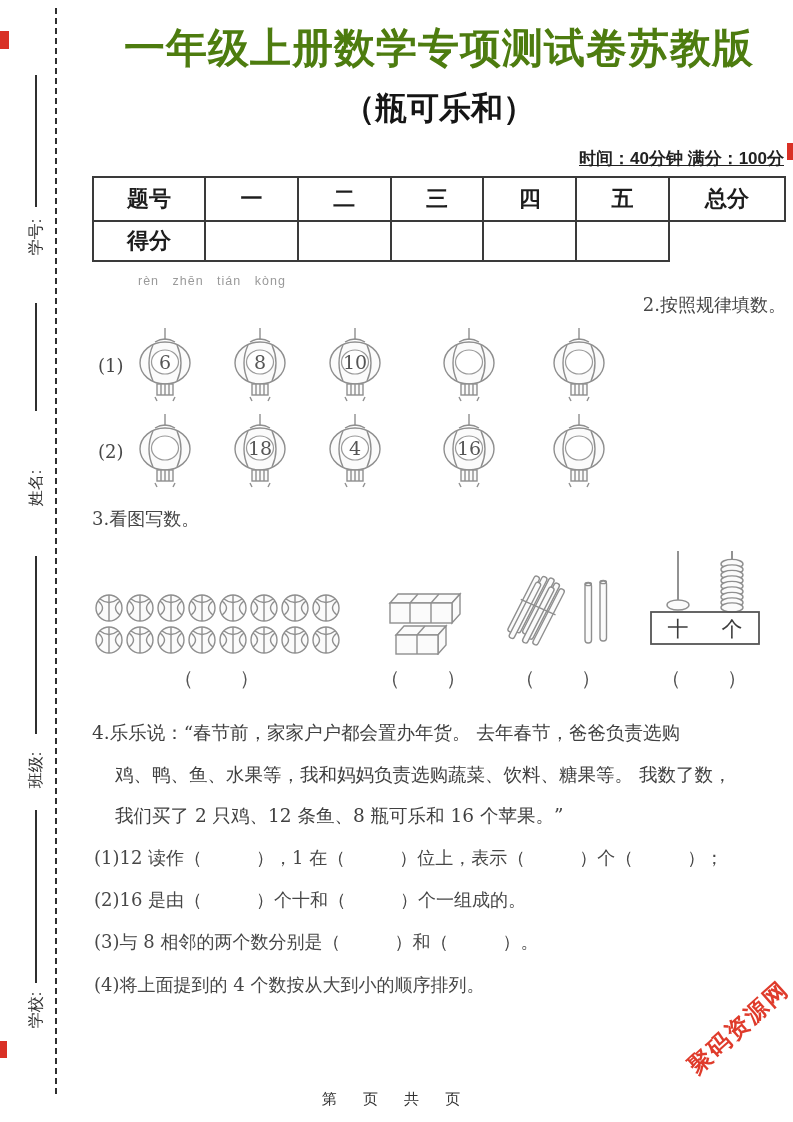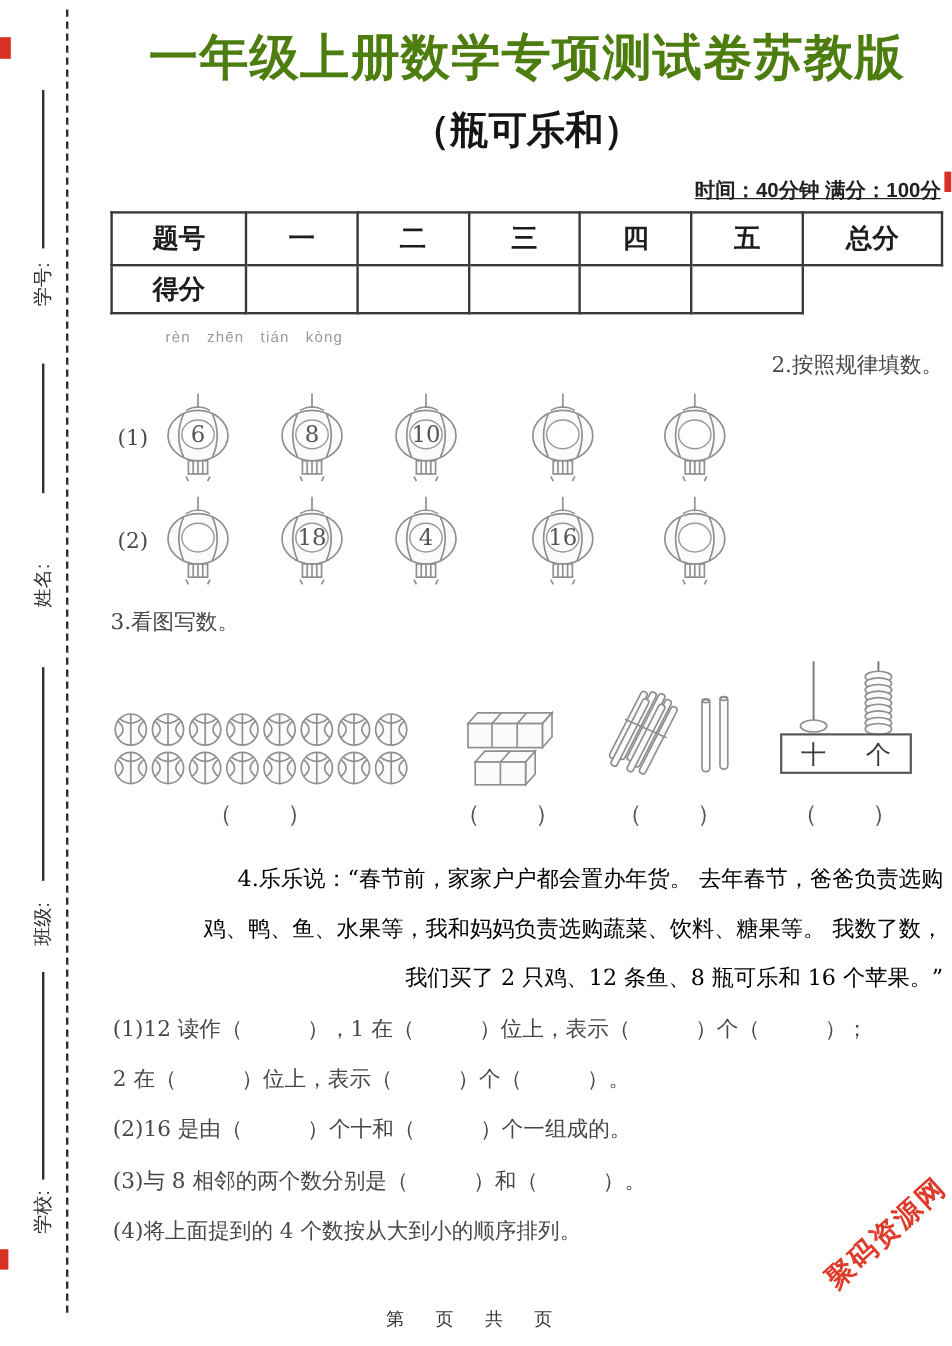--- a/index.html
+++ b/index.html
@@ -60,21 +60,21 @@
   .q3stem{margin-top:14px;}
   .figures{display:flex;justify-content:space-between;align-items:flex-end;
            margin:16px 2px 0 2px;padding-right:20px;}
   .fig-group{display:flex;flex-direction:column;align-items:center;}
   .balls{display:flex;flex-direction:column;gap:2px;}
   .ball-row{display:flex;gap:1px;}
   .ball{width:30px;height:30px;}
   .fig-paren{margin-top:10px;font-size:20px;color:#555;letter-spacing:2px;}
 
   .q4{margin-top:20px;}
-  .q4 .ln{font-size:18.5px;color:#000000;line-height:2.25;text-align:right;}
+  .q4 .ln{font-size:18.5px;color:#404040;line-height:2.25;}
   .q4 .cont{padding-left:23px;}
   .sub{font-size:18px;color:#474747;line-height:2.35;margin-left:2px;}
 
   .footer{position:absolute;left:0;top:1090px;width:793px;text-align:center;
           font-family:"Liberation Sans",sans-serif;font-size:15px;color:#333;letter-spacing:11px;}
   .watermark{position:absolute;left:676px;top:1012px;transform:rotate(-42deg);
              color:#dd2b1a;font-family:"Liberation Sans",sans-serif;font-weight:900;
              font-size:23px;letter-spacing:2px;white-space:nowrap;opacity:.92;}
   svg .sk{stroke:#8f8f8f;fill:none;stroke-width:1.4;}
   svg .fl{stroke:#8f8f8f;fill:#fbfbfb;stroke-width:1.4;}
@@ -355,21 +355,20 @@
         </svg>
         <div class="fig-paren">（　　）</div>
       </div>
     </div>
 
     <div class="q4">
       <div class="ln">4.乐乐说：“春节前，家家户户都会置办年货。 去年春节，爸爸负责选购</div>
       <div class="ln cont">鸡、鸭、鱼、水果等，我和妈妈负责选购蔬菜、饮料、糖果等。 我数了数，</div>
       <div class="ln cont">我们买了 2 只鸡、12 条鱼、8 瓶可乐和 16 个苹果。”</div>
       <div class="sub">(1)12 读作（　　　），1 在（　　　）位上，表示（　　　）个（　　　）；</div>
-      <div class="sub">2 在（　　　）位上，表示（　　　）个（　　　）。</div>
       <div class="sub">(2)16 是由（　　　）个十和（　　　）个一组成的。</div>
       <div class="sub">(3)与 8 相邻的两个数分别是（　　　）和（　　　）。</div>
       <div class="sub">(4)将上面提到的 4 个数按从大到小的顺序排列。</div>
 
     </div>
   </div>
 
   <div class="footer">第 页 共 页</div>
   <div class="watermark">聚码资源网</div>
 </div>

